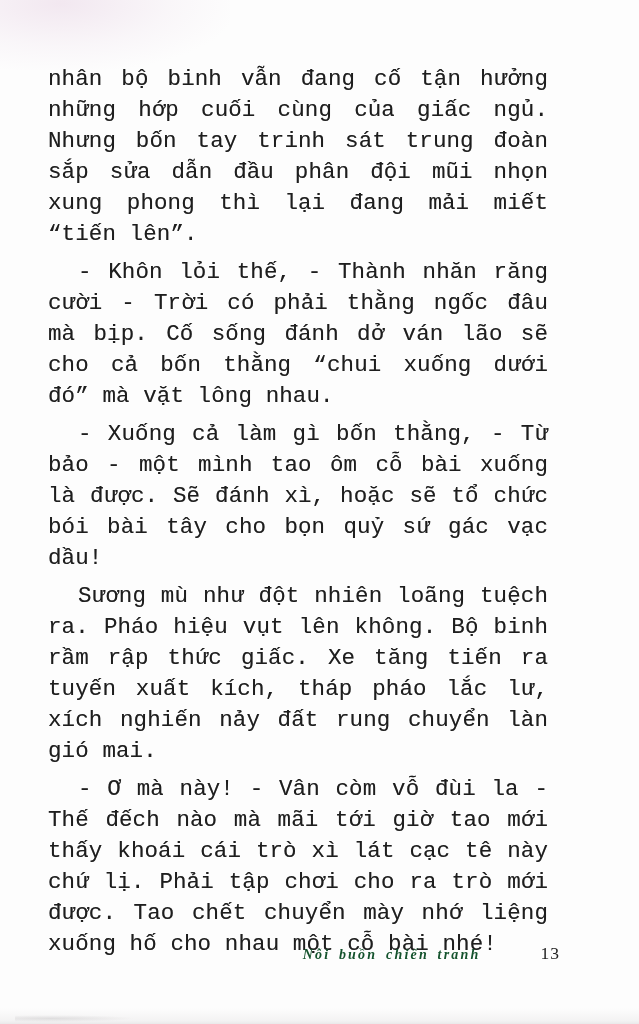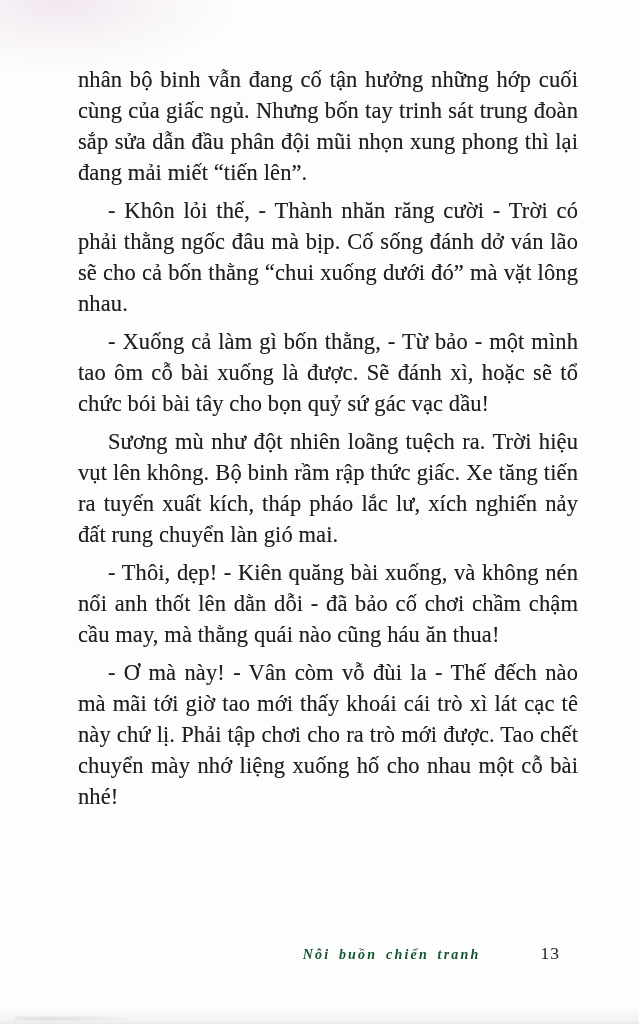--- a/index.html
+++ b/index.html
@@ -48,23 +48,24 @@
     bottom: 2px;
     width: 120px;
     height: 7px;
     background: radial-gradient(ellipse at 30% 50%,
                 rgba(180,178,180,0.35) 0%,
                 rgba(255,255,255,0) 70%);
     pointer-events: none;
   }
   .text-block {
     position: absolute;
-    left: 78px;
+    left: 48px;
     top: 64px;
     width: 500px;
+    font-family: Liberation Mono, monospace;
   }
   .para {
     margin: 7px 0 0 0;
     font-size: 22.5px;
     line-height: 31px;
     text-align: justify;
     text-indent: 30px;
     letter-spacing: 0.1px;
     text-shadow: 0 0 0.5px rgba(30,30,30,0.45);
   }
@@ -100,22 +101,21 @@
 <body>
 
 <div class="page">
 
   <div class="smudge-top-left"></div>
 
   <div class="text-block">
     <p class="para continuation">nhân bộ binh vẫn đang cố tận hưởng những hớp cuối cùng của giấc ngủ. Nhưng bốn tay trinh sát trung đoàn sắp sửa dẫn đầu phân đội mũi nhọn xung phong thì lại đang mải miết “tiến lên”.</p>
     <p class="para">- Khôn lỏi thế, - Thành nhăn răng cười - Trời có phải thằng ngốc đâu mà bịp. Cố sống đánh dở ván lão sẽ cho cả bốn thằng “chui xuống dưới đó” mà vặt lông nhau.</p>
     <p class="para">- Xuống cả làm gì bốn thằng, - Từ bảo - một mình tao ôm cỗ bài xuống là được. Sẽ đánh xì, hoặc sẽ tổ chức bói bài tây cho bọn quỷ sứ gác vạc dầu!</p>
-    <p class="para">Sương mù như đột nhiên loãng tuệch ra. Trời hiệu vụt lên không. Bộ binh rầm rập thức giấc. Xe tăng tiến ra tuyến xuất kích, tháp pháo lắc lư, xích nghiến nảy đất rung chuyển làn gió mai.</p>
-    <p class="para">- Thôi, dẹp! - Kiên quăng bài xuống, và không nén nổi anh thốt lên dằn dỗi - đã bảo cố chơi chầm chậm cầu may, mà thằng quái nào cũng háu ăn thua!</p>
+    <p class="para">Sương mù như đột nhiên loãng tuệch ra. Pháo hiệu vụt lên không. Bộ binh rầm rập thức giấc. Xe tăng tiến ra tuyến xuất kích, tháp pháo lắc lư, xích nghiến nảy đất rung chuyển làn gió mai.</p>
     <p class="para">- Ơ mà này! - Vân còm vỗ đùi la - Thế đếch nào mà mãi tới giờ tao mới thấy khoái cái trò xì lát cạc tê này chứ lị. Phải tập chơi cho ra trò mới được. Tao chết chuyển mày nhớ liệng xuống hố cho nhau một cỗ bài nhé!</p>
   </div>
 
   <div class="footer">
     <span class="running-title">Nỗi buồn chiến tranh</span>
     <span class="page-number">13</span>
   </div>
 
   <div class="shade-bottom"></div>
   <div class="shade-bottom-left-marks"></div>

